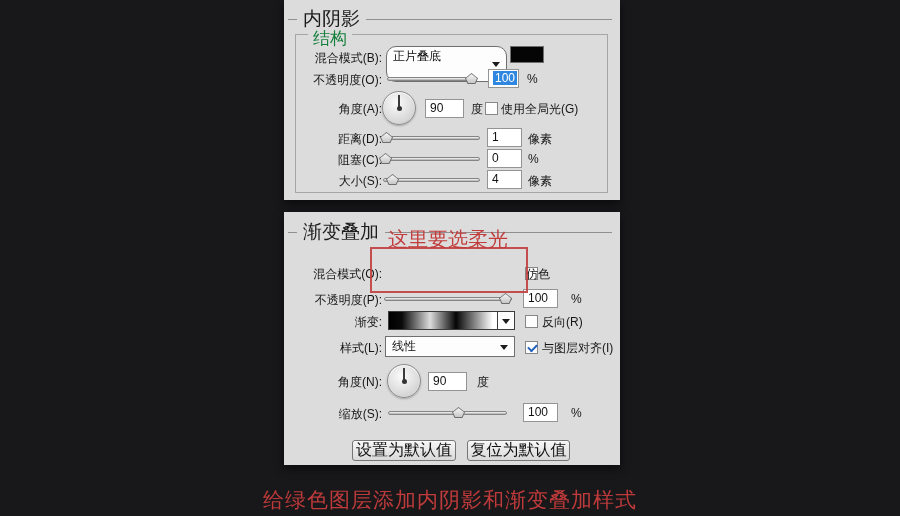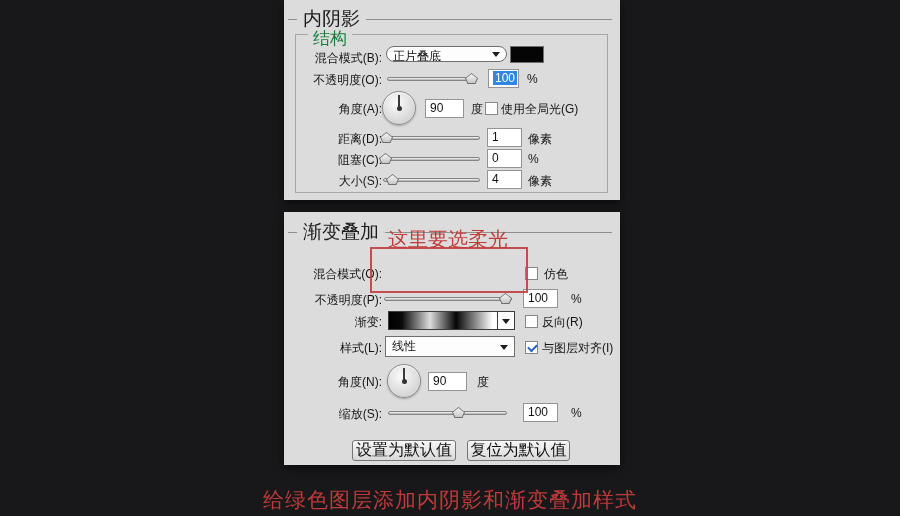--- a/index.html
+++ b/index.html
@@ -81,21 +81,21 @@
     <span class="hline short"></span>
     <span class="sec-title">内阴影</span>
     <span class="hline grow"></span>
   </div>
 
   <div class="groupbox" style="left:11px;top:34px;width:313px;height:159px;">
     <span class="groupbox-legend">结构</span>
   </div>
 
   <div class="lbl" style="top:50px;">混合模式(B):</div>
-  <div class="select" style="left:102px;top:46px;width:121px;height:16px;border-radius:10px;">
+  <div class="select" style="left:102px;top:46px;width:121px;height:36px;border-radius:10px;">
     <span>正片叠底</span>
     <span class="dd-arrow"></span>
   </div>
   <div class="swatch" style="left:226px;top:46px;"></div>
 
   <div class="lbl" style="top:72px;">不透明度(O):</div>
   <div class="track" style="left:103px;top:77px;width:90px;"></div>
   <div class="thumb" style="left:181px;top:73px;"></div>
   <div class="field" style="left:204px;top:69px;width:31px;">
     <span class="sel">100</span>
@@ -146,21 +146,21 @@
     <span class="sec-title">渐变叠加</span>
     <span class="hline grow"></span>
   </div>
 
   <div class="annotation-text" style="left:104px;top:14px;">这里要选柔光</div>
   <div class="annotation-rect" style="left:86px;top:35px;width:158px;height:46px;"></div>
 
 
   <div class="lbl" style="top:54px;">混合模式(O):</div>
   <div class="checkbox" style="left:241px;top:55px;"></div>
-  <div class="cb-lbl" style="left:260px;top:54px;">仿色</div>
+  <div class="cb-lbl" style="left:242px;top:54px;">仿色</div>
 
   <div class="lbl" style="top:80px;">不透明度(P):</div>
   <div class="track" style="left:100px;top:85px;width:128px;"></div>
   <div class="thumb" style="left:215px;top:81px;"></div>
   <div class="field" style="left:239px;top:77px;width:35px;">
     <span>100</span>
   </div>
   <div class="unit" style="left:287px;top:80px;">%</div>
 
   <div class="lbl" style="top:102px;">渐变:</div>

